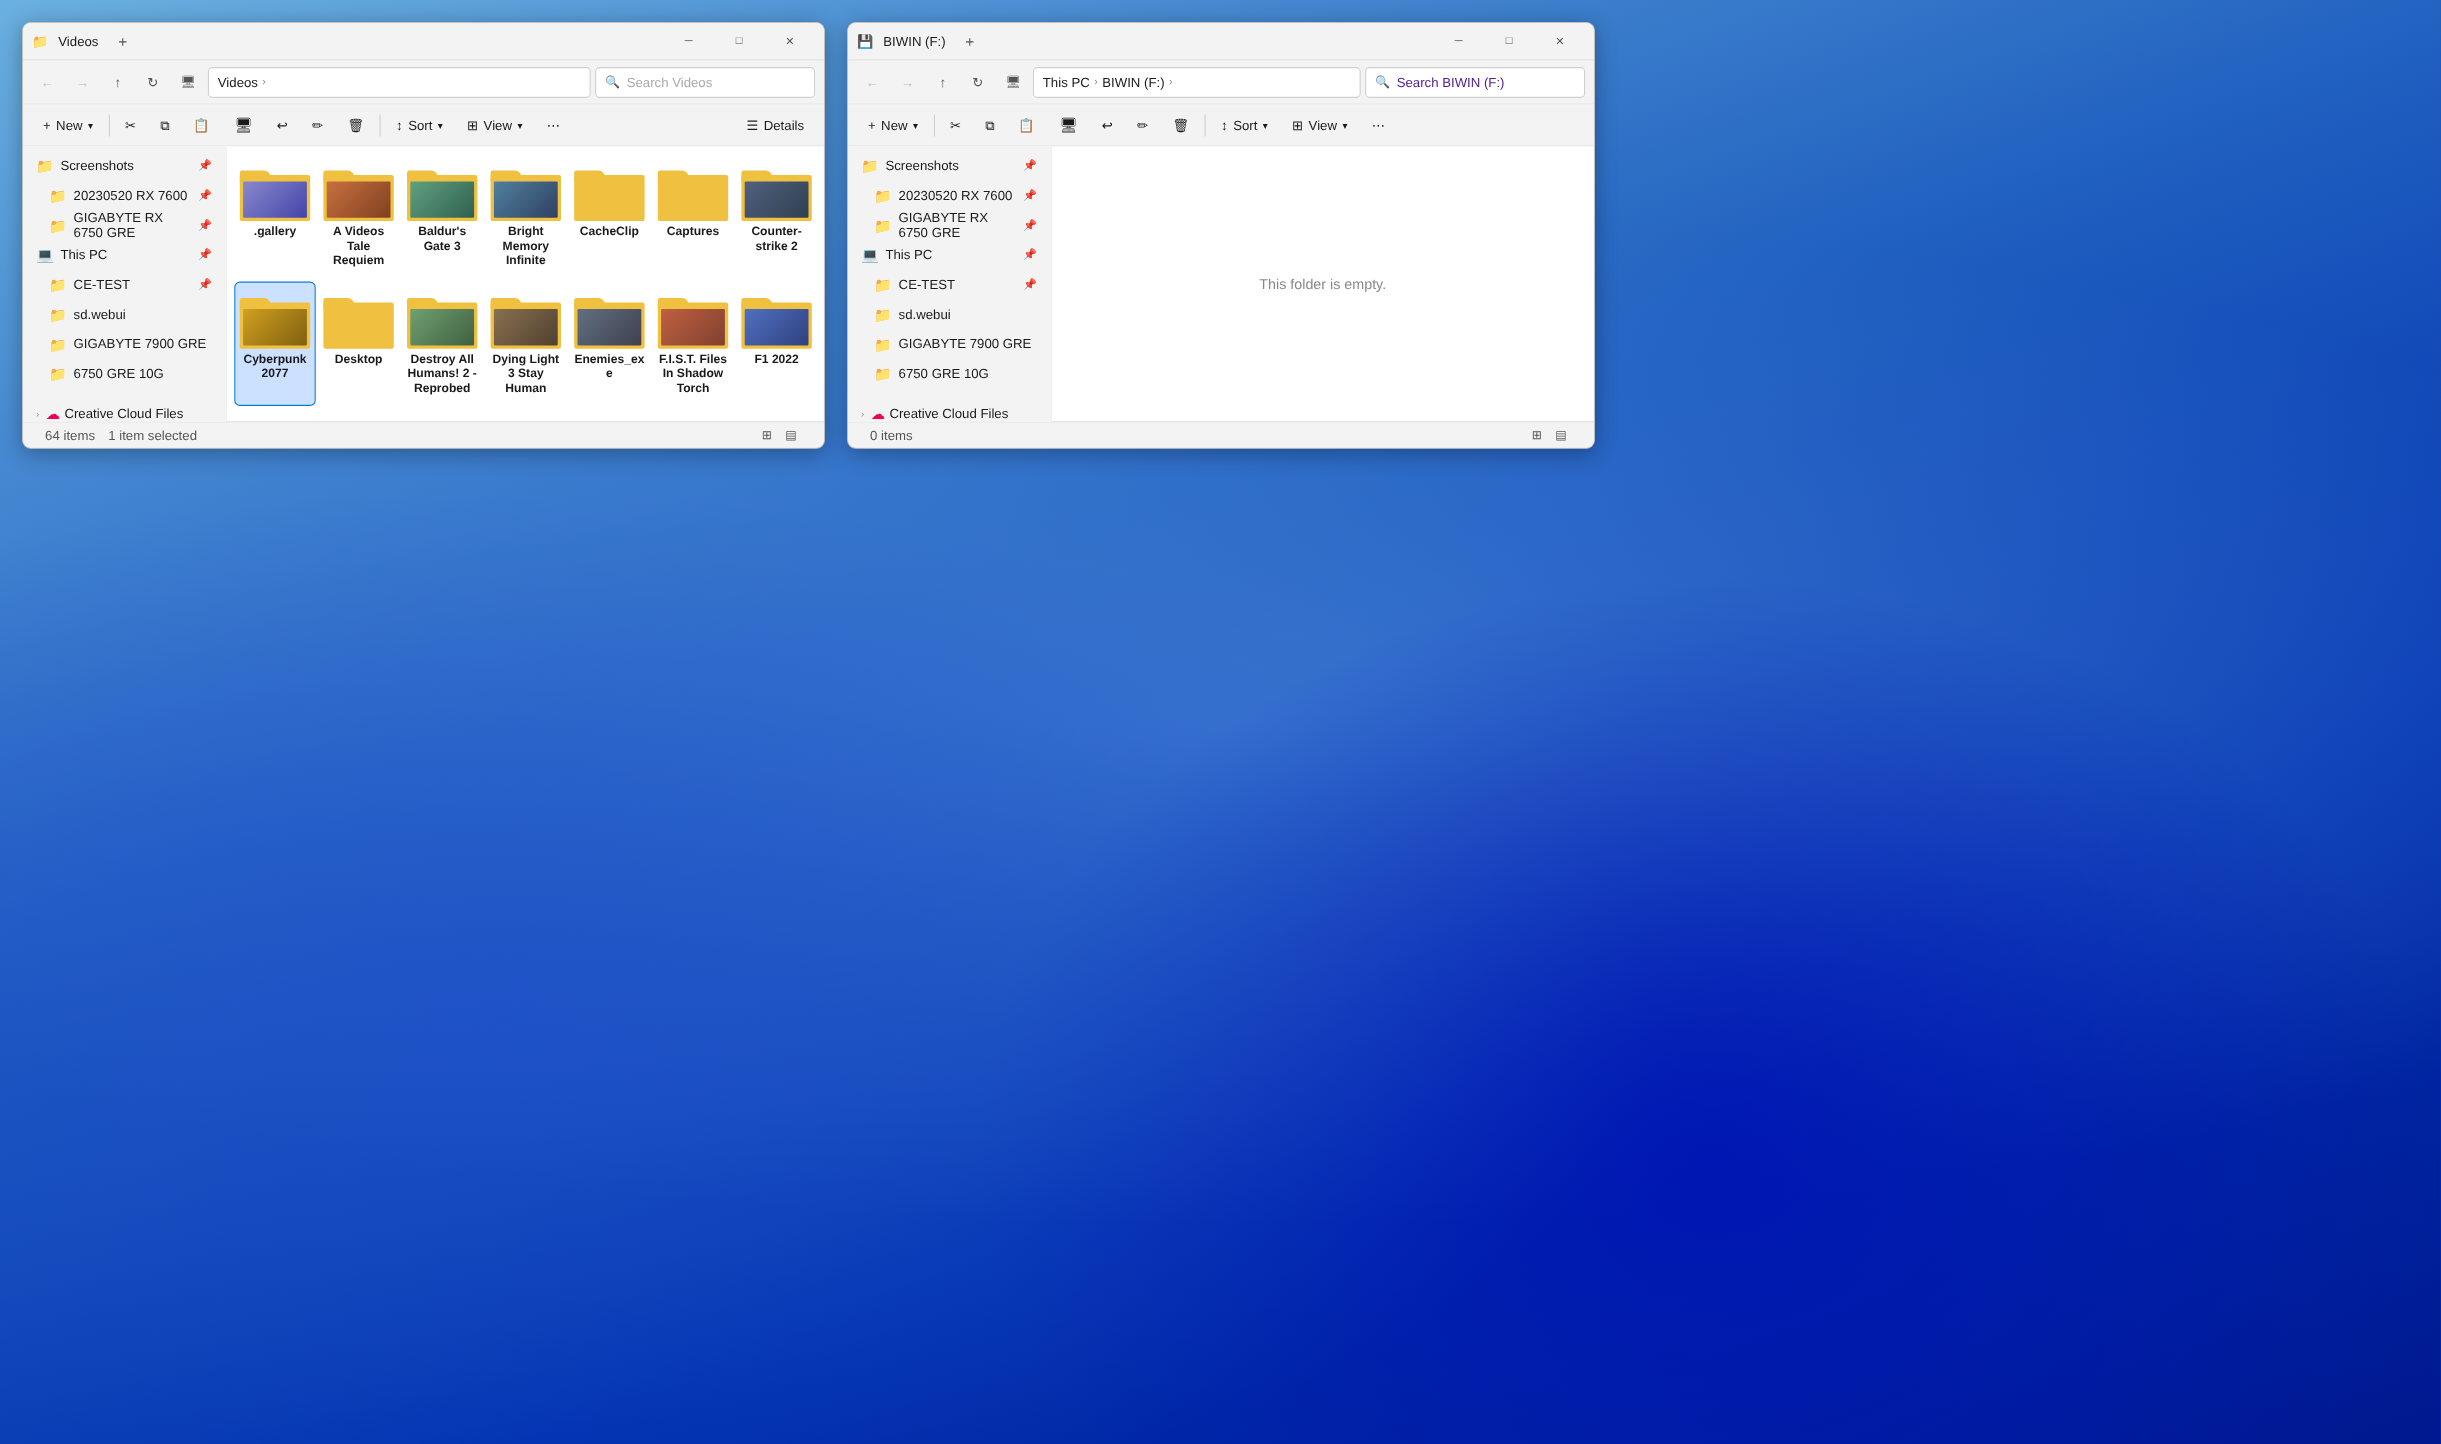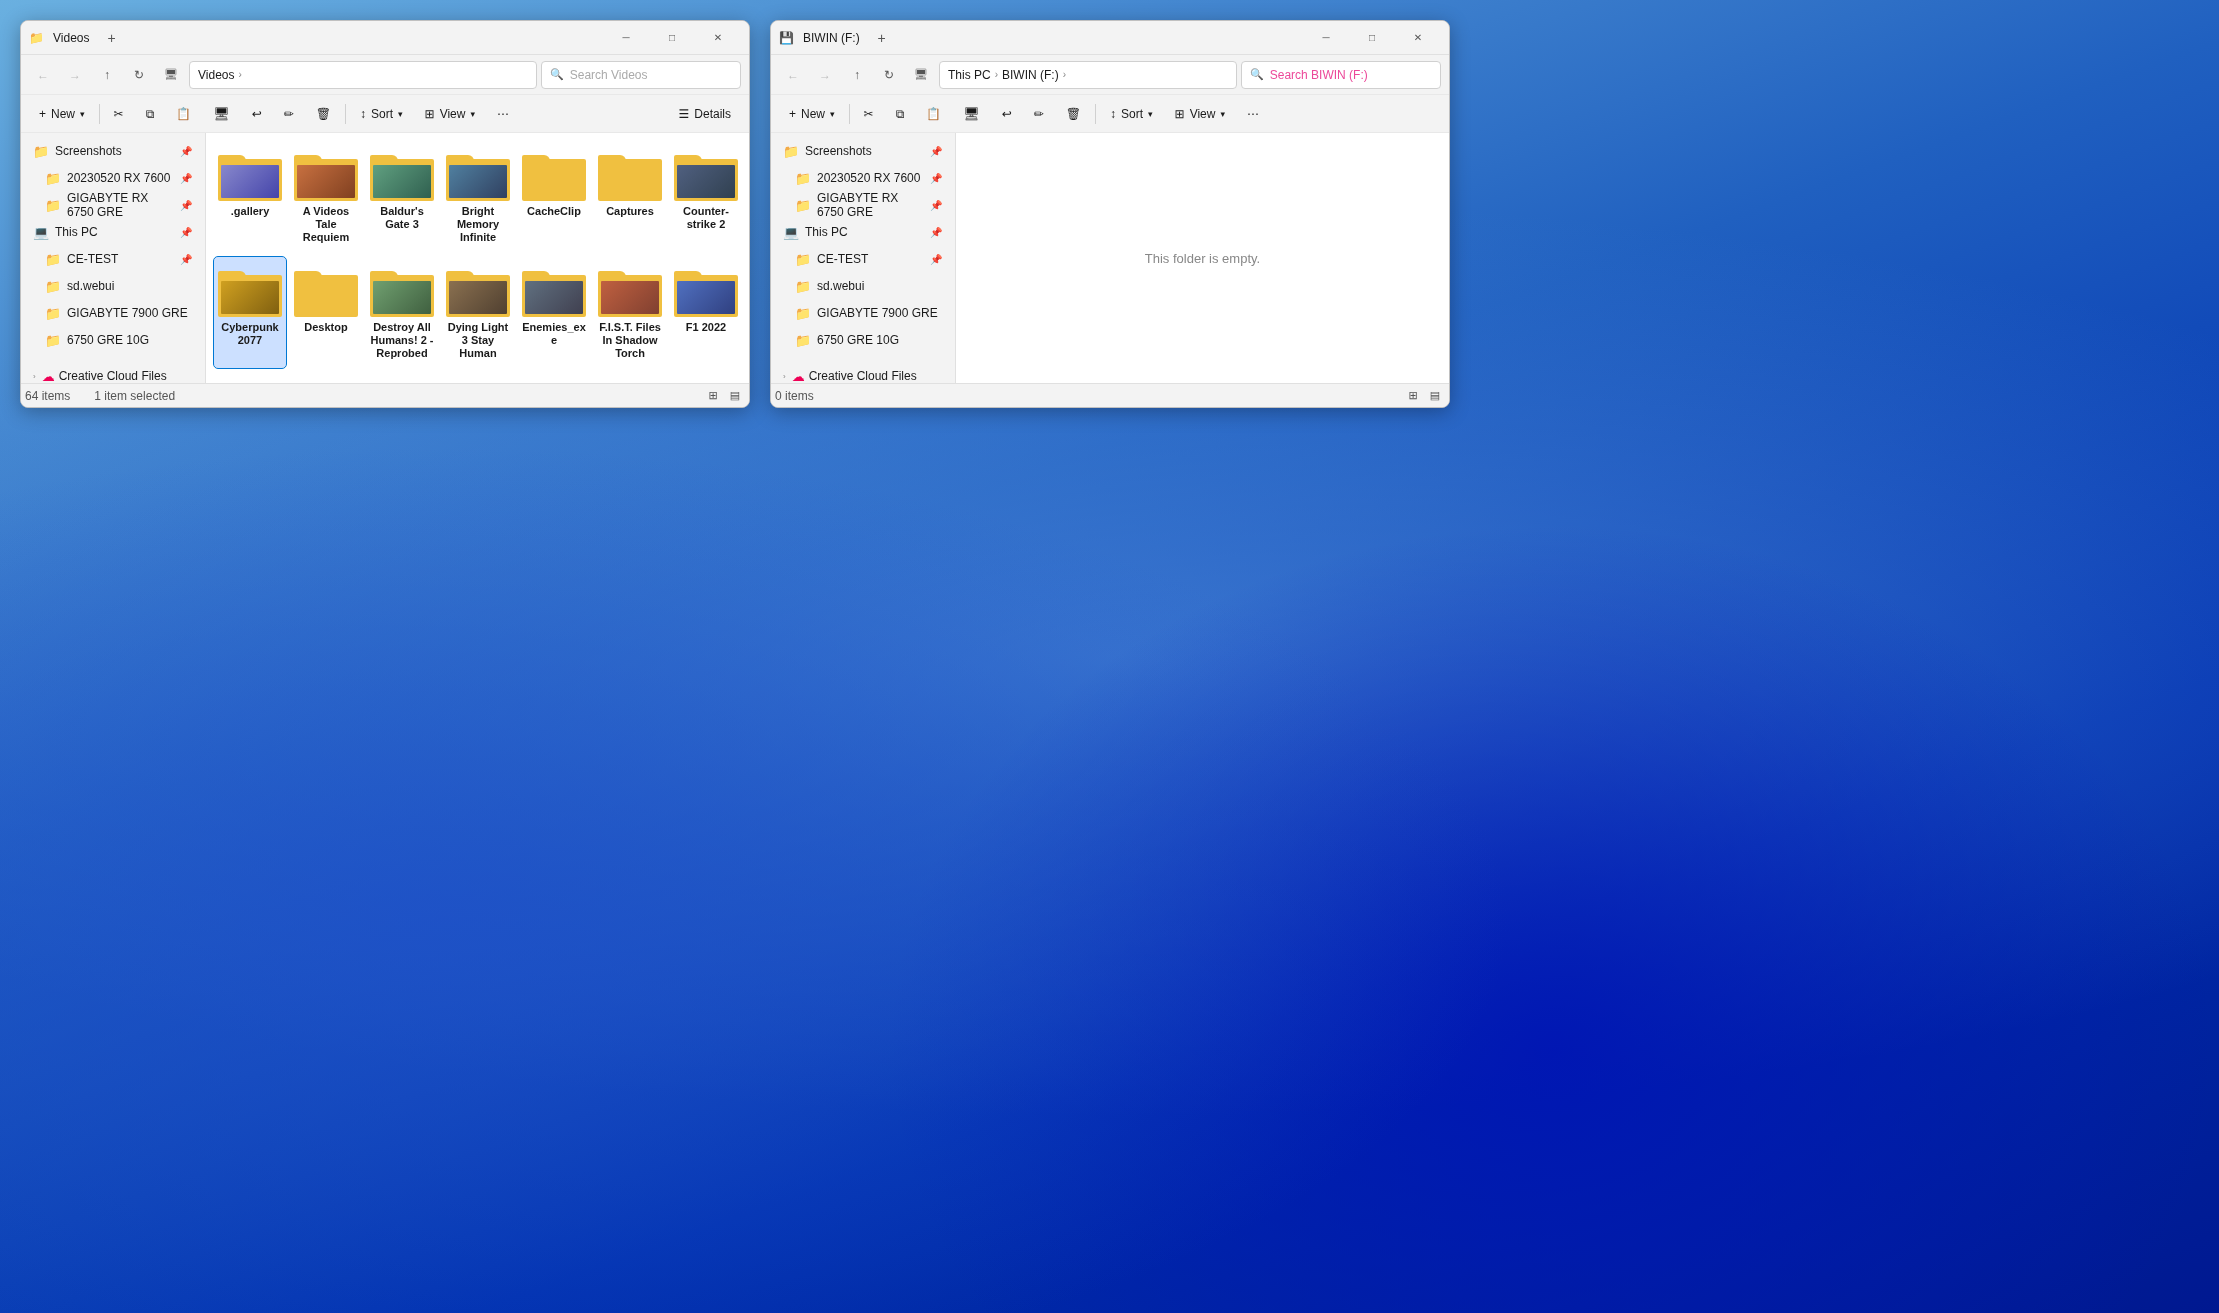--- a/index.html
+++ b/index.html
@@ -324,22 +324,22 @@
       word-break: break-word;
     }
 
     
     .status-bar {
       height: 24px;
       background: #f3f3f3;
       border-top: 1px solid #e0e0e0;
       display: flex;
       align-items: center;
-      padding: 0 4px;
-      gap: 24px;
+      padding: 0 20px;
+      gap: 12px;
       font-size: 12px;
       color: #555;
     }
 
     .status-spacer { flex: 1; }
 
     .view-toggle {
       display: flex;
       gap: 2px;
     }
@@ -689,21 +689,21 @@
       <div class="nav-btn">↻</div>
       <div class="nav-btn" style="font-size:11px;">🖥</div>
       <div class="breadcrumb-bar">
         <span>This PC</span>
         <span class="breadcrumb-separator">›</span>
         <span>BIWIN (F:)</span>
         <span class="breadcrumb-separator">›</span>
       </div>
       <div class="search-box">
         <span class="search-icon-sm">🔍</span>
-        <span style="color:#ec4899;">Search BIWIN (F:)</span>
+        <span style="color:#4c1d95;">Search BIWIN (F:)</span>
       </div>
     </div>
 
     <div class="toolbar">
       <div class="toolbar-btn">
         <span>+</span>
         <span>New</span>
         <span style="font-size:9px;">▾</span>
       </div>
       <div class="toolbar-separator"></div>

